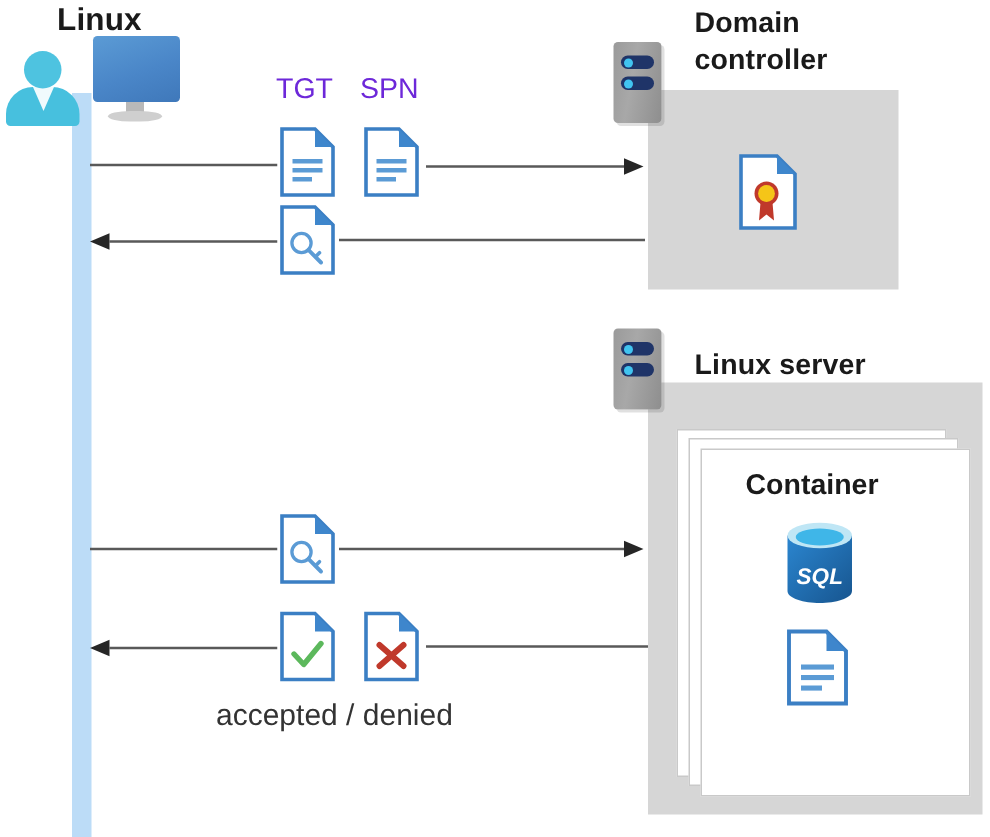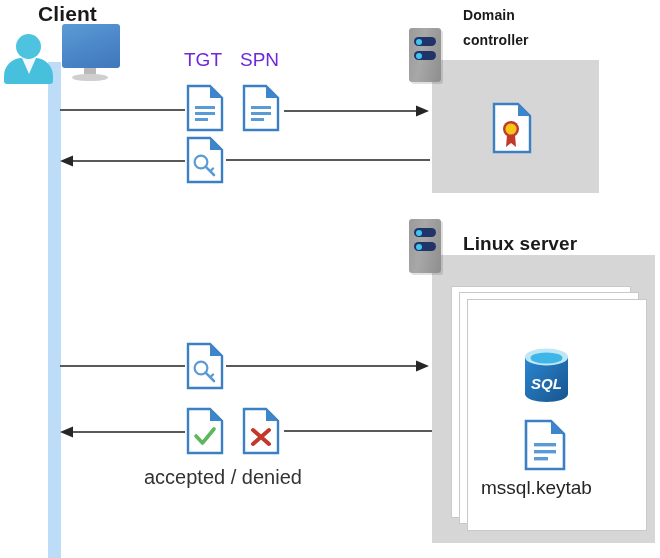--- a/index.html
+++ b/index.html
@@ -6,21 +6,21 @@
   body{width:660px;height:558px;font-family:"Liberation Sans",sans-serif;position:relative;overflow:hidden;}
   .stage{position:absolute;left:0;top:0;width:660px;height:558px;}
   .abs{position:absolute;}
 
   
   .lifeline{left:48px;top:62px;width:13px;height:496px;background:#bcdcf7;}
 
   
   .title{font-weight:bold;color:#1a1a1a;letter-spacing:.1px;}
   .client-title{left:38px;top:2px;font-size:21px;}
-  .dc-title{left:463px;top:3px;font-size:14px;line-height:25px;width:190px;}
+  .dc-title{left:463px;top:3px;font-size:19px;line-height:25px;width:190px;}
   .linux-title{left:463px;top:222px;font-size:19px;margin-top:11px;}
 
   
   .panel{background:#d6d6d6;}
   .panel-dc{left:432px;top:60px;width:167px;height:133px;}
   .panel-linux{left:432px;top:255px;width:223px;height:288px;}
 
   
   .rack{width:32px;height:54px;border-radius:3px;
         background:linear-gradient(100deg,#9a9a9a 0%,#a8a8a8 40%,#8e8e8e 100%);
@@ -59,21 +59,21 @@
 </head>
 <body>
 
 <div class="stage">
 
   <div class="abs panel panel-dc"></div>
   <div class="abs panel panel-linux"></div>
 
   <div class="abs lifeline"></div>
 
-  <div class="abs client-title title">Client</div>
+  <div class="abs client-title title">Linux</div>
   <div class="abs" style="left:0;top:0;width:130px;height:95px;">
     <div class="abs monitor-screen"></div>
     <div class="abs monitor-neck"></div>
     <div class="abs monitor-base"></div>
     <div class="abs person-body"></div>
     <div class="abs person-collar"></div>
     <div class="abs person-head"></div>
   </div>
 
   <div class="abs rack rack-dc">
@@ -106,20 +106,21 @@
     <div class="pill p2">
         <div class="dot"></div>
       </div>
   </div>
   <div class="abs linux-title title">Linux server</div>
 
   <div class="abs card card1"></div>
   <div class="abs card card2"></div>
   <div class="abs card card3"></div>
 
+  <div class="abs lbl-container">Container</div>
 
   <div class="abs" style="left:519px;top:347px;width:55px;height:57px;font-style:italic;">
     <svg width="55" height="57" viewBox="0 0 55 57">
       <defs>
         <linearGradient id="sqlg" x1="0" y1="0" x2="1" y2="1">
           <stop offset="0%" stop-color="#2b86d0"></stop>
           <stop offset="100%" stop-color="#17558f"></stop>
         </linearGradient>
       </defs>
       <path d="M6 10 H49 V47 C49 52 38 55 27.5 55 C17 55 6 52 6 47 Z" fill="url(#sqlg)"></path>
@@ -131,21 +132,20 @@
 
   <div class="abs" style="left:524px;top:419px;width:42px;height:52px;">
     <svg width="42" height="52" viewBox="0 0 42 52">
       <path d="M2 2 H27 L40 15 V50 H2 Z" fill="#ffffff" stroke="#3b7fc4" stroke-width="2.6"></path>
       <path d="M27 2 L40 15 H27 Z" fill="#3e86cc"></path>
       <rect x="10" y="24" width="22" height="3.4" fill="#5b9bd5"></rect>
       <rect x="10" y="31" width="22" height="3.4" fill="#5b9bd5"></rect>
       <rect x="10" y="38" width="14" height="3.4" fill="#5b9bd5"></rect>
     </svg>
   </div>
-  <div class="abs lbl-keytab">mssql.keytab</div>
 
   <div class="abs lbl lbl-tgt">TGT</div>
   <div class="abs lbl lbl-spn">SPN</div>
 
   <div class="abs arrow" style="left:60px;top:104px;">
     <svg width="125" height="12" viewBox="0 0 125 12">
         <line x1="0" y1="6" x2="125" y2="6" stroke="#595959" stroke-width="1.8"></line>
       </svg>
   </div>
   <div class="abs arrow" style="left:284px;top:104px;">

